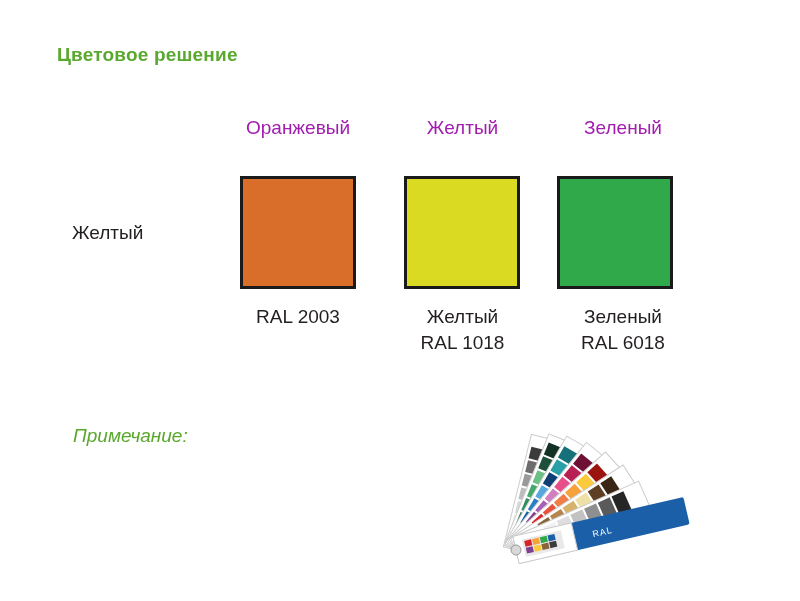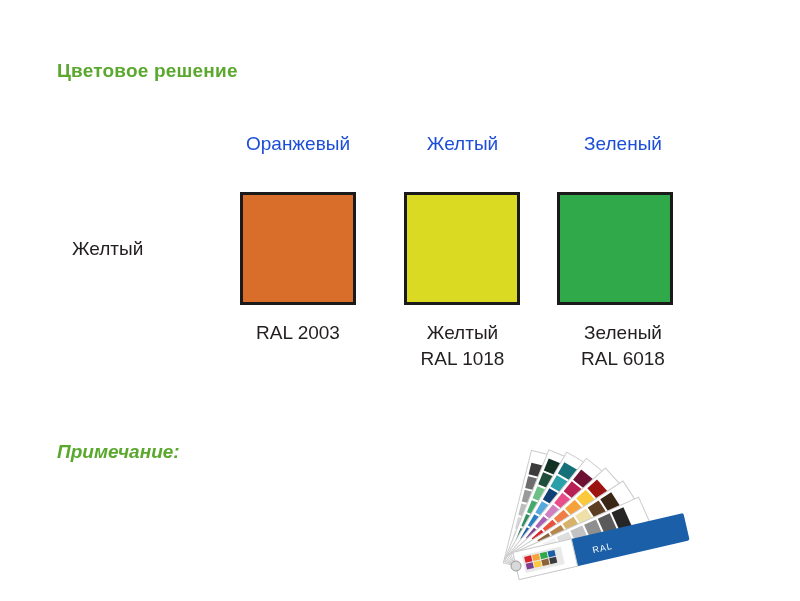--- a/index.html
+++ b/index.html
@@ -13,38 +13,37 @@
     font-family: "Liberation Sans", sans-serif;
     color: #231f20;
     overflow: hidden;
     position: relative;
   }
   .slide {
     position: absolute;
     left: 0; top: 0;
     width: 800px;
     height: 471px;
-    margin-top: 16px;
   }
   .title {
     position: absolute;
     left: 57px;
     top: 44px;
     font-size: 19px;
     font-weight: bold;
     color: #5aa82e;
     letter-spacing: 0.2px;
   }
 
   
   .col-header {
     position: absolute;
     top: 117px;
     font-size: 19px;
-    color: #1d4ed8;
+    color: #a21caf;
     text-align: center;
     white-space: nowrap;
   }
   .col-1 { left: 228px; width: 140px; }
   .col-2 { left: 400px; width: 125px; }
   .col-3 { left: 558px; width: 130px; }
 
   
   .row-label {
     position: absolute;
@@ -77,24 +76,24 @@
     color: #231f20;
     white-space: pre-line;
   }
   .cap-1 { left: 228px; width: 140px; }
   .cap-2 { left: 400px; width: 125px; }
   .cap-3 { left: 558px; width: 130px; }
 
   
   .note-title {
     position: absolute;
-    left: 57px;
+    left: 73px;
     top: 425px;
     font-size: 19px;
-    font-weight: bold;
+    font-weight: normal;
     font-style: italic;
     color: #5aa82e;
   }
   .note-body {
     position: absolute;
     left: 57px;
     top: 475px;
     width: 420px;
     font-size: 19px;
     line-height: 28px;

